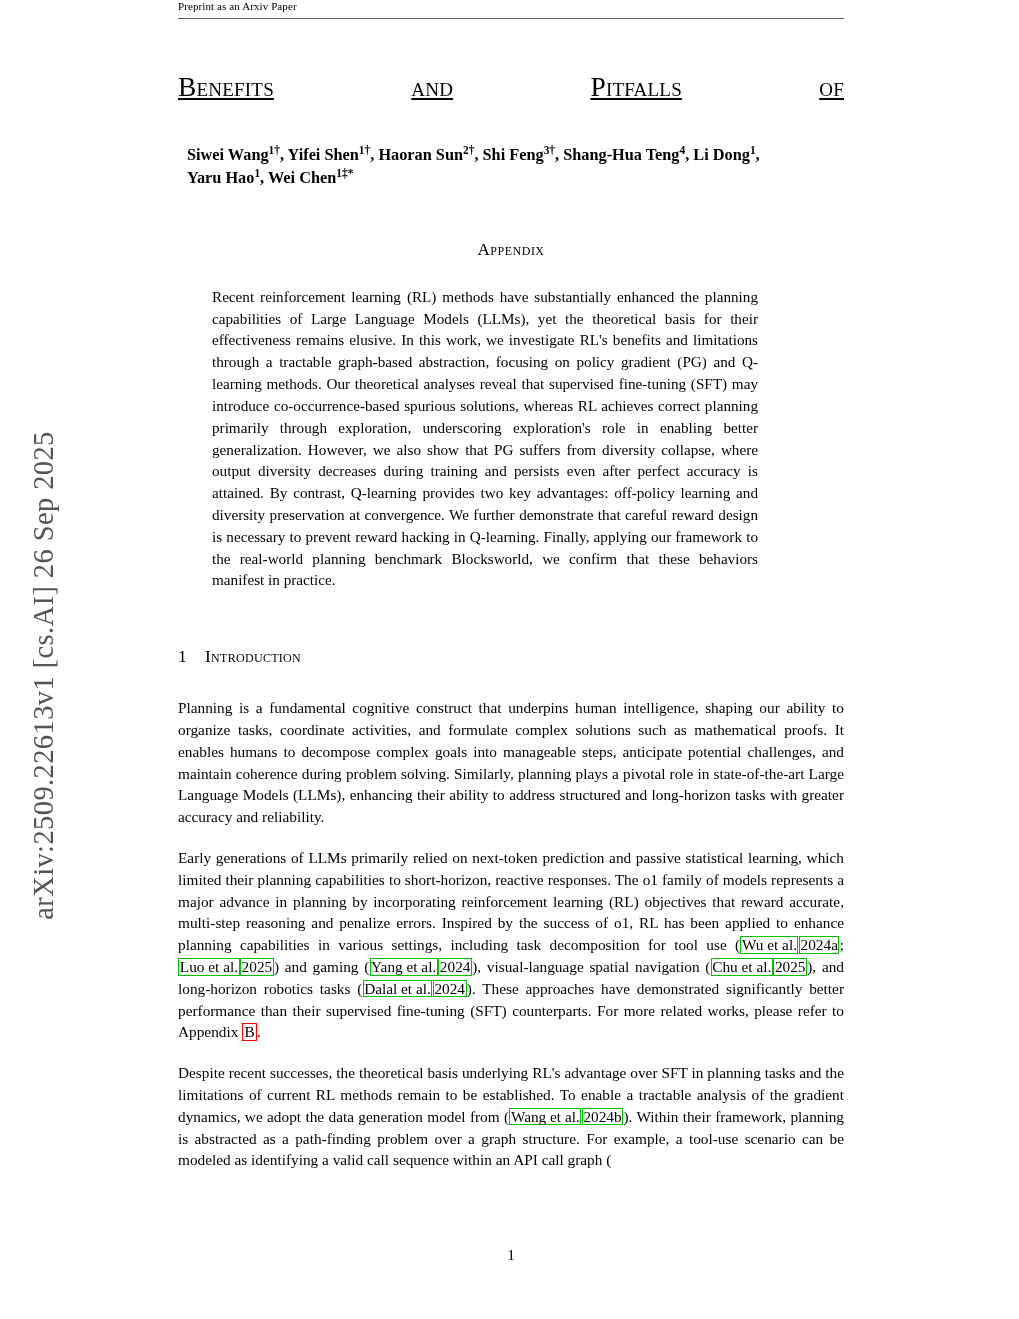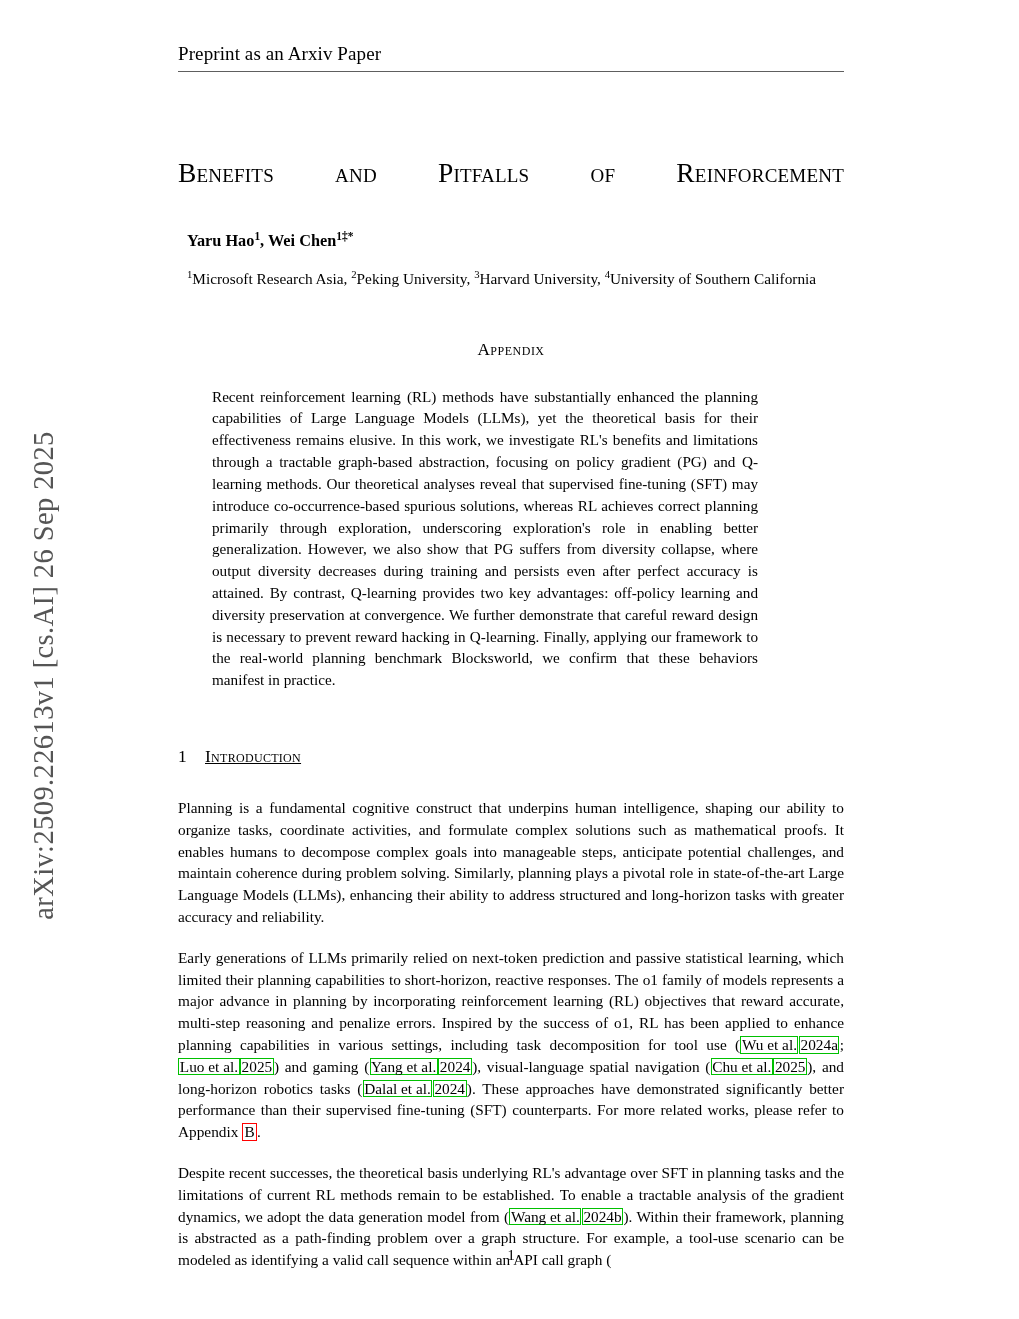--- a/index.html
+++ b/index.html
@@ -46,39 +46,39 @@
   
   #content {
     position: absolute;
     left: 178px;
     top: 0px;
     width: 666px;
   }
 
   
   .running-head {
-    margin-top: 43px;
-    font-size: 19px;
+    font-size: 11px;
     line-height: 1.2;
     letter-spacing: 0.1px;
   }
   .head-rule {
     margin-top: 5px;
     border-bottom: 1.15px solid #5e5e5e;
     width: 666px;
   }
 
   
   .paper-title {
-    margin-top: 83px;
+    margin-top: 50px;
     font-size: 27.5px;
     line-height: 1.3;
     font-variant: small-caps;
     letter-spacing: 0.2px;
     font-weight: normal;
+    text-decoration: underline;
   }
   .title-line {
     display: block;
     white-space: nowrap;
   }
   .title-line.justify {
     display: flex;
     justify-content: space-between;
     width: 666px;
   }
@@ -122,21 +122,20 @@
     text-justify: inter-word;
     hyphens: manual;
   }
 
   
   .section-head {
     margin-top: 55px;
     font-size: 17.4px;
     font-variant: small-caps;
     letter-spacing: 0.3px;
-    text-decoration: underline;
   }
   .section-head .sec-num {
     font-variant: normal;
     display: inline-block;
     width: 27px;
   }
 
   
   .body-p {
     margin-top: 19px;
@@ -187,29 +186,28 @@
 
     <div class="running-head">Preprint as an Arxiv Paper</div>
     <div class="head-rule"></div>
 
     <h1 class="paper-title">
       <span class="title-line justify">
         <span>Benefits</span>
         <span>and</span>
         <span>Pitfalls</span>
         <span>of</span>
-        <span>Reinforcement</span>
       </span>
     </h1>
 
     <div class="authors">
+      <div>Siwei Wang<sup>1†</sup>, Yifei Shen<sup>1†</sup>, Haoran Sun<sup>2†</sup>, Shi Feng<sup>3†</sup>, Shang-Hua Teng<sup>4</sup>, Li Dong<sup>1</sup>,</div>
       <div>Yaru Hao<sup>1</sup>, Wei Chen<sup>1</sup><sup>‡*</sup></div>
     </div>
 
-    <div class="affil"><sup>1</sup>Microsoft Research Asia, <sup>2</sup>Peking University, <sup>3</sup>Harvard University, <sup>4</sup>University of Southern California</div>
 
     <div class="abstract-head">Appendix</div>
     <div class="abstract-body">Recent reinforcement learning (RL) methods have substantially enhanced the planning capabilities of Large Language Models (LLMs), yet the theoretical basis for their effectiveness remains elusive. In this work, we investigate RL's benefits and limitations through a tractable graph-based abstraction, focusing on policy gradient (PG) and Q-learning methods. Our theoretical analyses reveal that supervised fine-tuning (SFT) may introduce co-occurrence-based spurious solutions, whereas RL achieves correct planning primarily through exploration, underscoring exploration's role in enabling better generalization. However, we also show that PG suffers from diversity collapse, where output diversity decreases during training and persists even after perfect accuracy is attained. By contrast, Q-learning provides two key advantages: off-policy learning and diversity preservation at convergence. We further demonstrate that careful reward design is necessary to prevent reward hacking in Q-learning. Finally, applying our framework to the real-world planning benchmark Blocksworld, we confirm that these behaviors manifest in practice.</div>
 
     <div class="section-head">
       <span class="sec-num">1</span><span>Introduction</span>
     </div>
 
     <p class="body-p first">Planning is a fundamental cognitive construct that underpins human intelligence, shaping our ability to organize tasks, coordinate activities, and formulate complex solutions such as mathematical proofs. It enables humans to decompose complex goals into manageable steps, anticipate potential challenges, and maintain coherence during problem solving. Similarly, planning plays a pivotal role in state-of-the-art Large Language Models (LLMs), enhancing their ability to address structured and long-horizon tasks with greater accuracy and reliability.</p>
 

